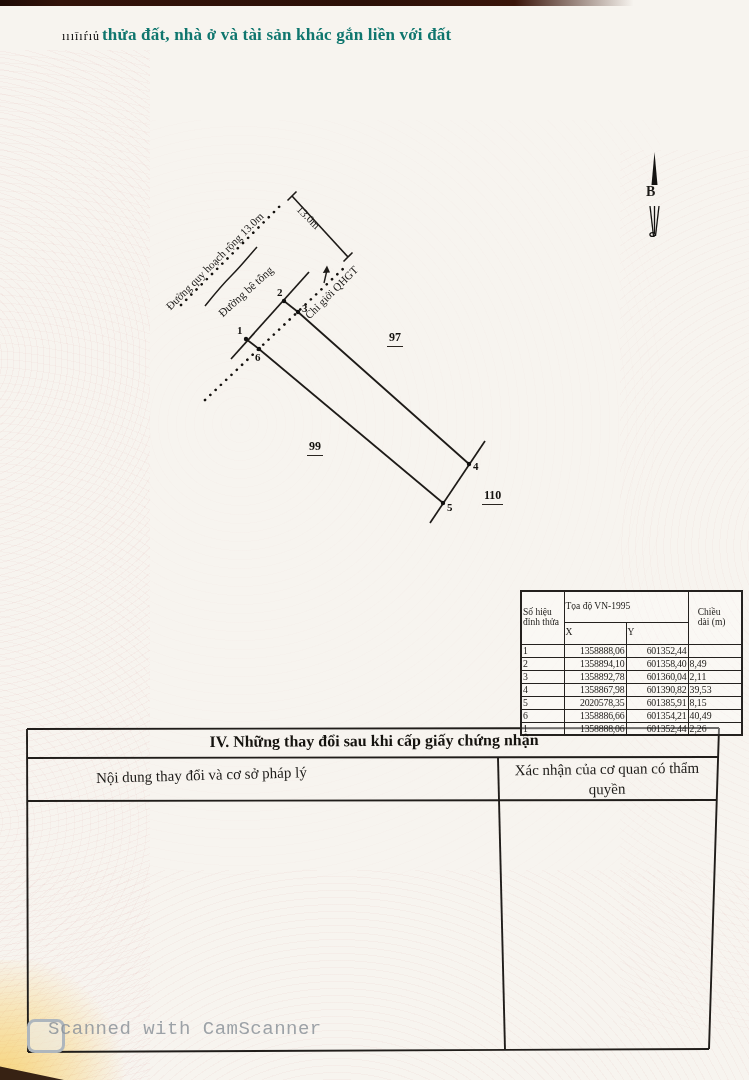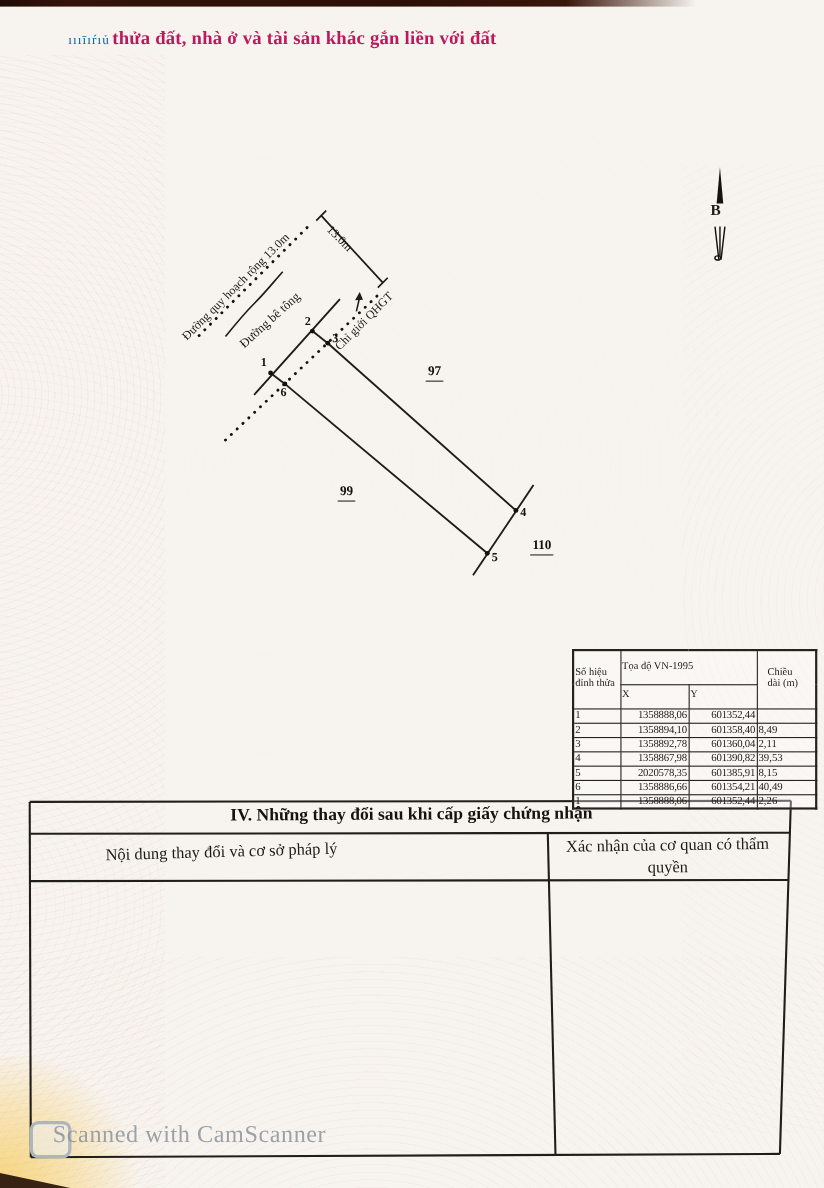--- a/index.html
+++ b/index.html
@@ -22,22 +22,22 @@
   #gu-right{left:620px;top:150px;width:129px;height:880px;opacity:.4;
     background:repeating-radial-gradient(circle at 170% 45%, rgba(214,140,140,.12) 0 1px, transparent 1px 7px);}
   #gu-center{left:100px;top:120px;width:560px;height:760px;opacity:.25;
     background:repeating-radial-gradient(circle at 25% 40%, rgba(216,150,150,.09) 0 1px, transparent 1px 9px);}
   #corner-yellow{left:0;top:960px;width:130px;height:120px;
     background:radial-gradient(circle at 0% 100%, rgba(247,196,64,.65) 0%, rgba(247,196,64,.30) 42%, rgba(247,196,64,0) 72%);}
   #corner-dark{left:0;top:1064px;width:64px;height:16px;background:#26120a;
     clip-path:polygon(0 15%,100% 100%,0 100%);opacity:.92;}
   
   #header-line{left:62px;top:25px;white-space:nowrap;}
-  #header-smudge{font-size:12px;color:#0369a1;filter:blur(.6px);letter-spacing:1px;margin-right:2px;}
-  #header-title{font-size:17px;font-weight:bold;color:#be185d;letter-spacing:.2px;}
+  #header-smudge{font-size:12px;color:#000000;filter:blur(.6px);letter-spacing:1px;margin-right:2px;}
+  #header-title{font-size:17px;font-weight:bold;color:#0f766e;letter-spacing:.2px;}
   
   .rotlabel{white-space:nowrap;font-size:11px;color:#1c1a18;}
   #lbl-planned{left:172px;top:300px;transform-origin:0 100%;transform:rotate(-45deg);}
   #lbl-concrete{left:224px;top:307px;transform-origin:0 100%;transform:rotate(-42deg);font-size:11.5px;}
   #lbl-qhgt{left:311px;top:309px;transform-origin:0 100%;transform:rotate(-45deg);}
   #lbl-dim{left:303px;top:203px;transform-origin:0 0;transform:rotate(45deg);}
   .vertex-num{font-size:11px;font-weight:bold;color:#14120f;}
   .parcel-num{font-size:12px;color:#14120f;border-bottom:1.2px solid #2a2520;padding:0 2px 1px 2px;font-weight:bold;}
   #north-b{left:646px;top:184px;font-size:14px;font-weight:bold;}
   
@@ -50,21 +50,21 @@
   #coord-table .narrow{width:34px;margin:16px auto;}
   #coord-table tr.data{height:13px;}
   
   #s4-title{left:30px;top:732px;width:688px;text-align:center;font-weight:bold;font-size:16px;
     transform:rotate(-.35deg);color:#15130f;}
   #s4-left{left:96px;top:770px;font-size:15px;transform:rotate(-1.6deg);transform-origin:0 50%;white-space:nowrap;}
   #s4-right{left:503px;top:759px;width:208px;text-align:center;font-size:15px;line-height:1.35;transform:rotate(-.8deg);}
   
   #cs-icon{left:27px;top:1019px;width:38px;height:34px;border:3px solid #aeb6bd;border-radius:8px;
     background:rgba(236,239,241,.55);box-sizing:border-box;}
-  #cs-text{left:48px;top:1018px;font-family:Liberation Serif, serif;font-size:22px;color:#8d949b;opacity:.85;letter-spacing:.5px;white-space:nowrap;}
+  #cs-text{left:48px;top:1018px;font-family:Liberation Mono, monospace;font-size:19px;color:#8d949b;opacity:.85;letter-spacing:.5px;white-space:nowrap;}
   svg{position:absolute;left:0;top:0;}
 </style>
 </head>
 <body>
 
 <div id="page">
 
   <div class="abs guilloche" id="gu-left"></div>
   <div class="abs guilloche" id="gu-right"></div>
   <div class="abs guilloche" id="gu-bottom"></div>

